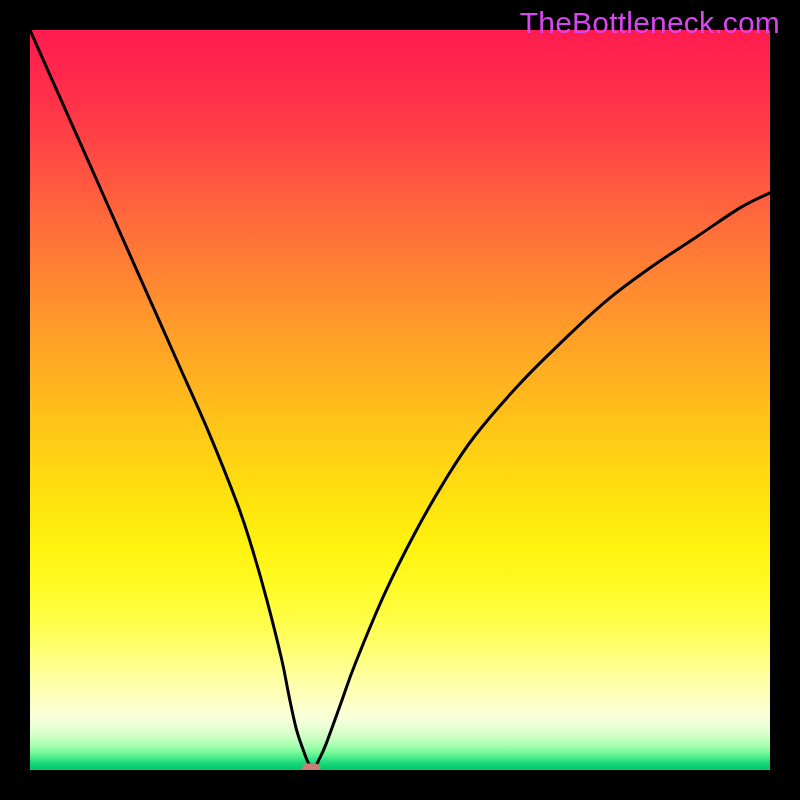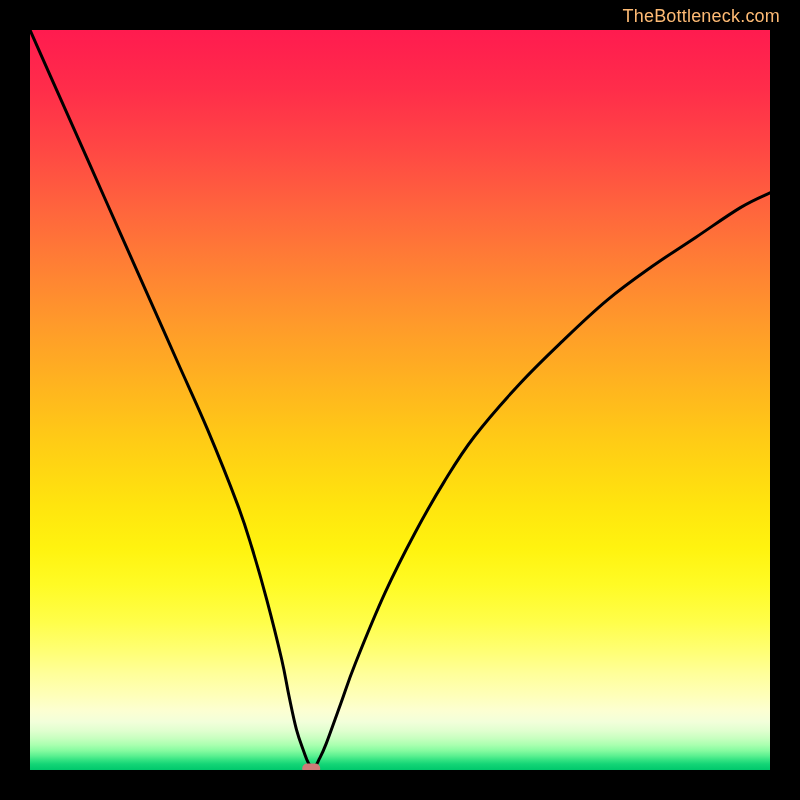--- a/index.html
+++ b/index.html
@@ -22,22 +22,22 @@
     left: 30px;
     top: 30px;
     width: 740px;
     height: 740px;
     overflow: hidden;
   }
   .watermark {
     position: absolute;
     top: 6px;
     right: 20px;
-    color: #fdba74;
-    font-size: 18px;
+    color: #d946ef;
+    font-size: 30px;
     font-weight: 500;
     letter-spacing: 0.2px;
     font-family: Arial, sans-serif;
   }
   svg { display: block; }
 </style>
 </head>
 <body>
 
 <div class="frame">

